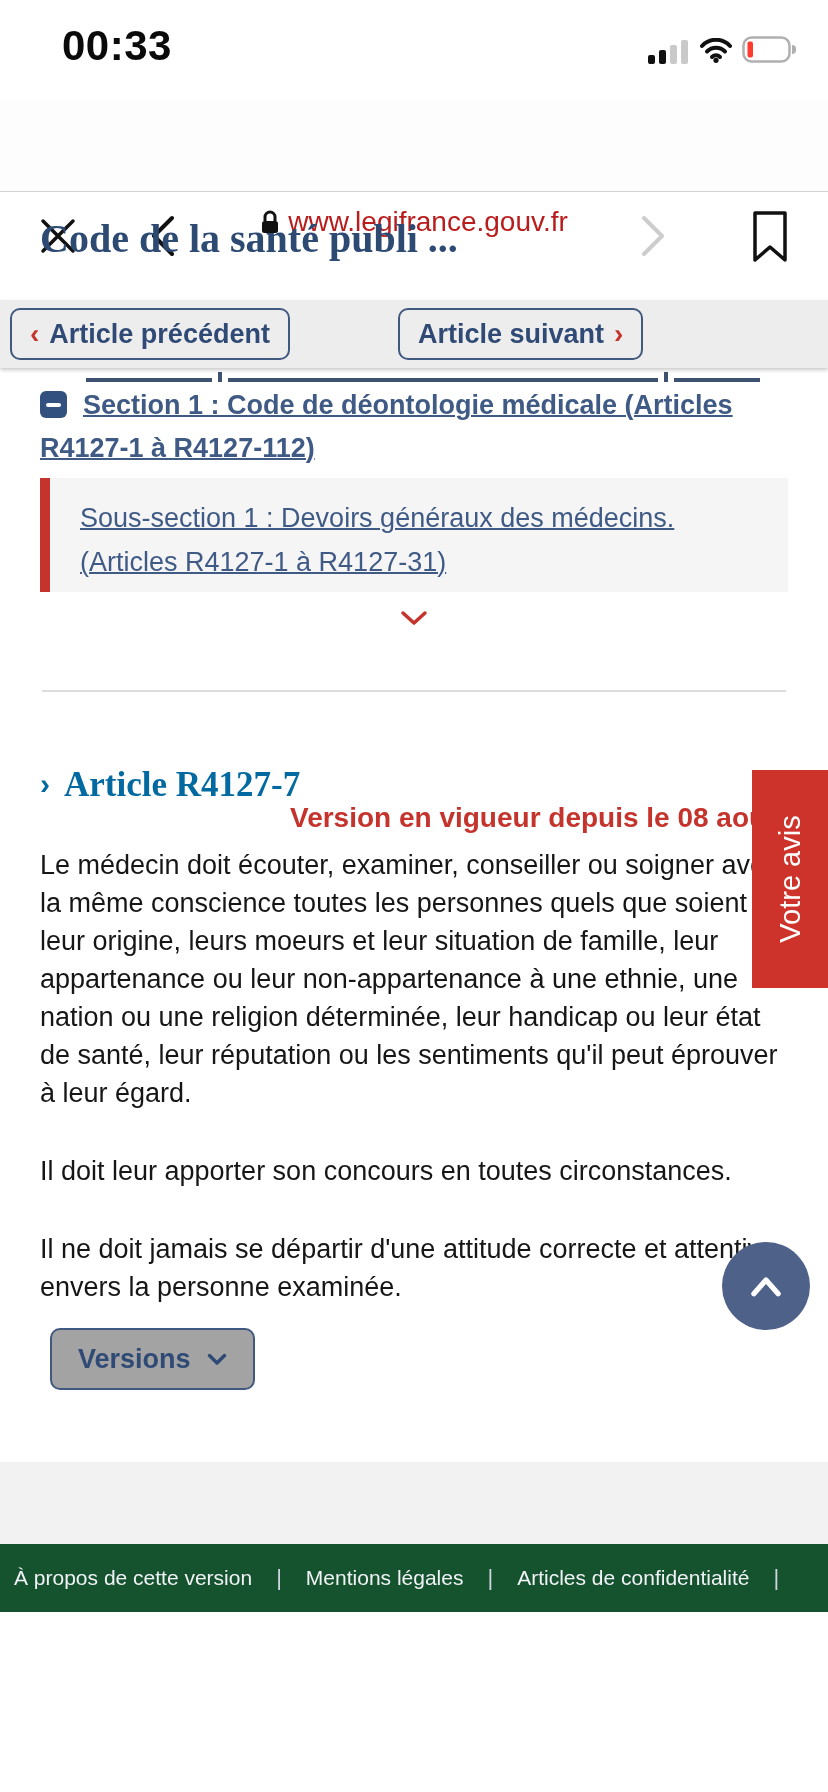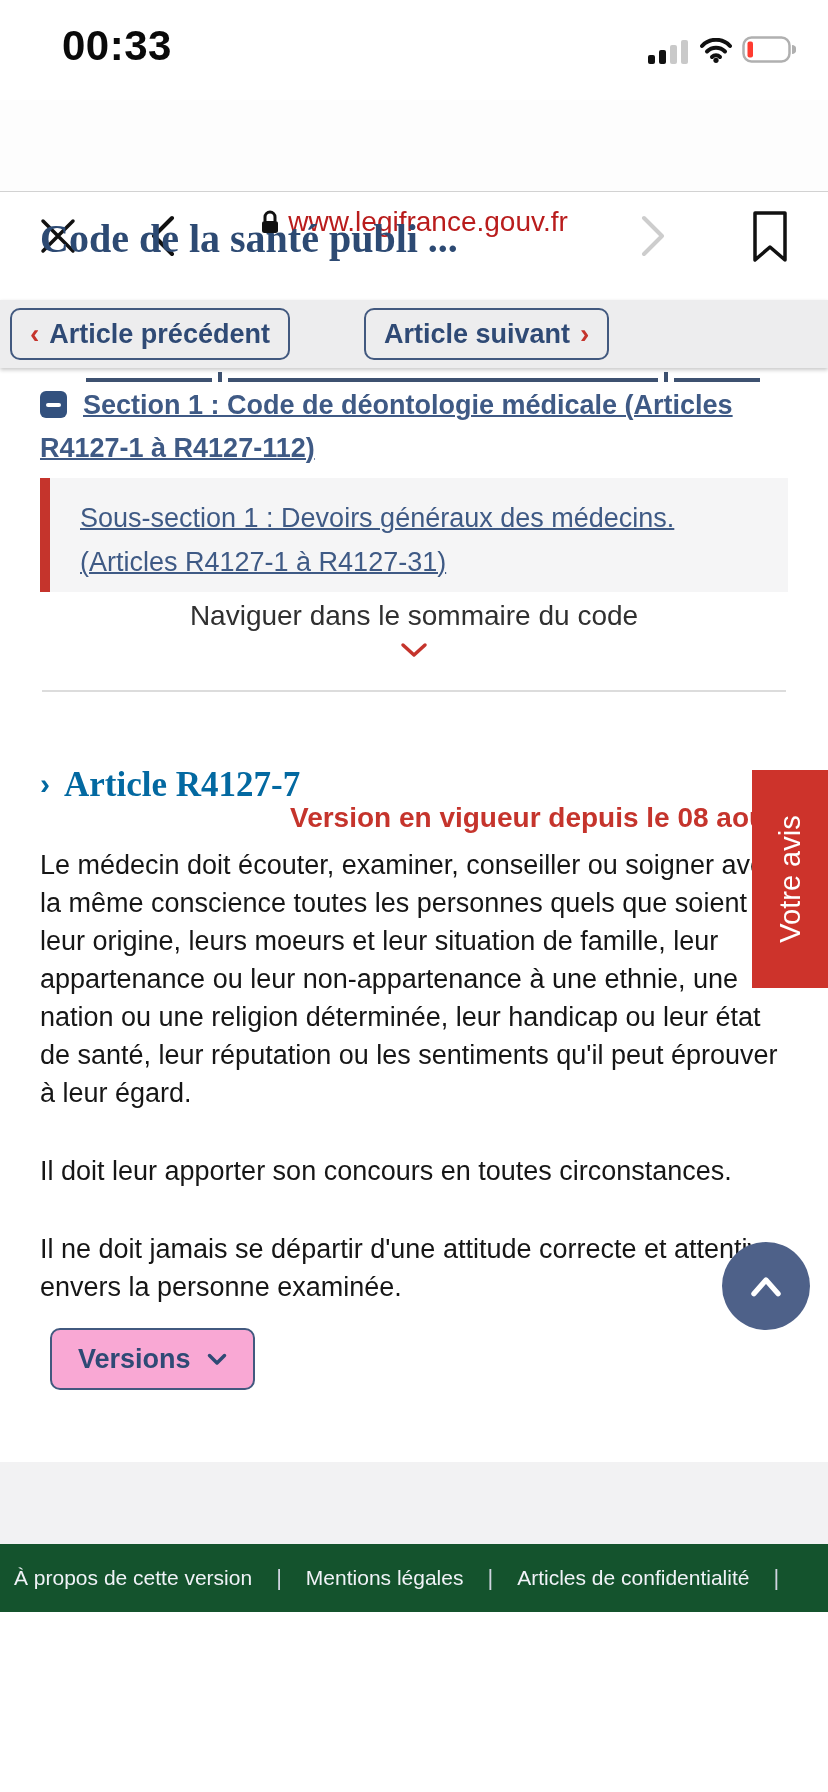--- a/index.html
+++ b/index.html
@@ -30,21 +30,21 @@
               font-weight:bold;font-size:40px;color:#2d4a73;}
 
   
   .sticky-nav{position:absolute;left:0;top:300px;width:828px;height:68px;background:#ededee;
               box-shadow:0 2px 4px rgba(0,0,0,.22);z-index:5;}
   .nav-btn{position:absolute;top:8px;height:48px;display:flex;align-items:center;gap:10px;
            padding:0 18px;border:2px solid #42597f;border-radius:10px;background:#ededee;
            font-size:27px;font-weight:bold;color:#2f4a75;cursor:pointer;white-space:nowrap;}
   .nav-btn .chev{color:#c5342c;font-weight:bold;font-size:28px;}
   .btn-prev{left:10px;}
-  .btn-next{left:364px;}
+  .btn-next{left:398px;}
 
   
   .remnant{position:absolute;left:0;top:372px;width:828px;height:14px;z-index:1;}
   .remnant .bar{position:absolute;top:6px;height:4px;background:#3d5170;}
   .remnant .tick{position:absolute;top:0;width:4px;height:10px;background:#3d5170;}
 
   
   .section-row{position:absolute;left:40px;top:384px;width:752px;font-size:27px;font-weight:bold;
                line-height:43px;color:#3f5a85;}
   .section-row a{color:#3f5a85;text-decoration:underline;text-decoration-thickness:2px;cursor:pointer;}
@@ -73,21 +73,21 @@
                 z-index:6;cursor:pointer;}
   .feedback-tab span{position:absolute;left:50%;top:50%;transform:translate(-50%,-50%) rotate(-90deg);
                      white-space:nowrap;color:#fff;font-size:29px;}
   .article-body{position:absolute;left:40px;top:846px;width:752px;z-index:0;}
   .article-body p{margin:0 0 40px 0;font-size:27px;line-height:38px;color:#161616;}
 
   .scroll-top{position:absolute;left:722px;top:1242px;width:88px;height:88px;border-radius:50%;
               background:#4e6189;z-index:7;cursor:pointer;display:flex;align-items:center;justify-content:center;}
 
   .versions-btn{position:absolute;left:50px;top:1328px;height:58px;display:flex;align-items:center;gap:16px;
-                padding:0 26px;border:2px solid #42597f;border-radius:10px;background:#f9a8d4;
+                padding:0 26px;border:2px solid #42597f;border-radius:10px;background:#a3a3a3;
                 font-size:27px;font-weight:bold;color:#2f4a75;cursor:pointer;}
 
   
   .prefooter{position:absolute;left:0;top:1462px;width:828px;height:82px;background:#f2f2f3;}
   .footer-bar{position:absolute;left:0;top:1544px;width:828px;height:68px;background:#14532d;
               display:flex;align-items:center;padding-left:14px;box-sizing:border-box;
               white-space:nowrap;overflow:hidden;}
   .footer-bar a{color:#f0f2f7;font-size:21px;text-decoration:none;cursor:pointer;}
   .footer-bar .sep{color:#cfd4e0;font-size:22px;margin:0 24px;}
 
@@ -167,21 +167,20 @@
 
   <div class="section-row">
     <span class="minus-icon"><span></span></span><a>Section 1 : Code de déontologie médicale (Articles R4127-1 à R4127-112)</a>
   </div>
 
   <div class="subsection-box">
     <a>Sous-section 1 : Devoirs généraux des médecins. (Articles R4127-1 à R4127-31)</a>
   </div>
 
   <div class="navigate">
-    <span class="lbl">Naviguer dans le sommaire du code</span>
     <svg width="28" height="16" viewBox="0 0 28 16">
       <path d="M3 3 L14 13 L25 3" stroke="#c5342c" stroke-width="3.5" stroke-linecap="round" stroke-linejoin="round" fill="none"></path>
     </svg>
   </div>
   <div class="divider"></div>
 
   <h2 class="article-heading"><span class="achev">›</span><span>Article R4127-7</span></h2>
 
   <div class="version-line">Version en vigueur depuis le 08 août 2004</div>
 

